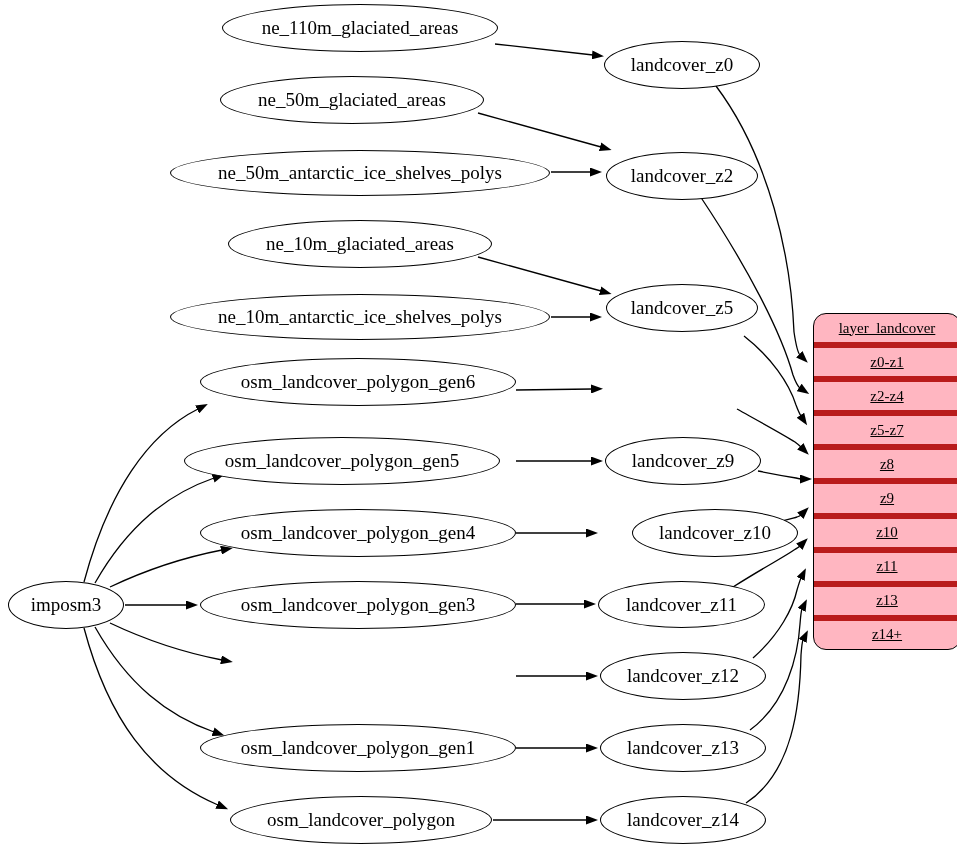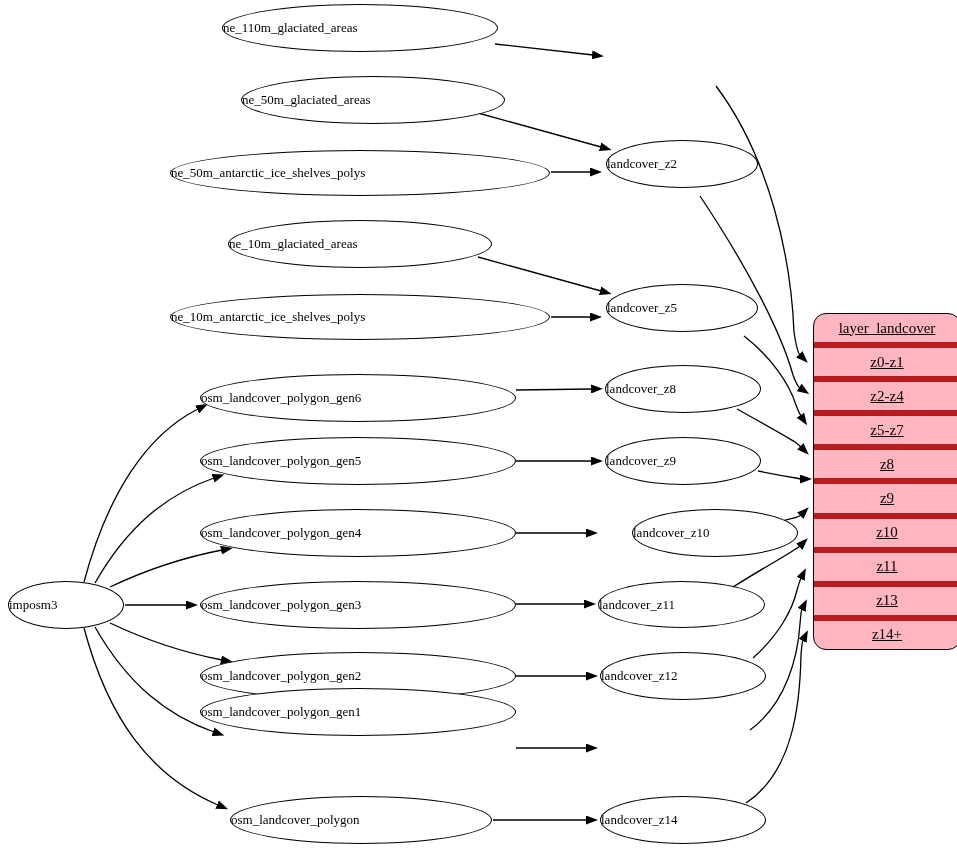--- a/index.html
+++ b/index.html
@@ -3,23 +3,23 @@
 <meta charset="utf-8">
 <style>
   html,body{margin:0;padding:0;background:#ffffff;}
   .canvas{
     position:relative;width:957px;height:851px;background:#ffffff;overflow:hidden;
     font-family:"Liberation Serif","DejaVu Serif",serif;color:#000;
   }
   svg.edges{position:absolute;left:0;top:0;width:957px;height:851px;}
   .edge{fill:none;stroke:#000;stroke-width:1.3px;}
   .node{
-    position:absolute;display:flex;align-items:center;
+    position:absolute;display:flex;align-items:center;justify-content:center;
     background:#fff;border:1.4px solid #000;border-radius:50%;
-    font-size:13px;white-space:nowrap;box-sizing:border-box;
+    font-size:19px;white-space:nowrap;box-sizing:border-box;
   }
   .record{
     position:absolute;left:813px;top:313px;width:148px;height:337px;
     background:#ffb6c1;border:1.5px solid #000;border-radius:13px;
     display:flex;flex-direction:column;box-sizing:border-box;overflow:hidden;text-decoration:underline;
   }
   .record-title,.record-row{
     flex:1;display:flex;align-items:center;justify-content:center;
     font-size:15px;border-top:6px solid #b91c1c;
   }
@@ -71,75 +71,75 @@
     <path class="edge" d="M 746,803 C 793,772 800,705 801,655 Q 802,642 803,640" marker-end="url(#arrow)"></path>
   </svg>
 
   <div class="node" style="left:8px;top:581px;width:116px;height:48px">
     <span>imposm3</span>
   </div>
 
   <div class="node" style="left:222px;top:4px;width:276px;height:48px">
     <span>ne_110m_glaciated_areas</span>
   </div>
-  <div class="node" style="left:241px;top:76px;width:264px;height:48px">
+  <div class="node" style="left:220px;top:76px;width:264px;height:48px">
     <span>ne_50m_glaciated_areas</span>
   </div>
   <div class="node" style="left:170px;top:150px;width:380px;height:46px">
     <span>ne_50m_antarctic_ice_shelves_polys</span>
   </div>
   <div class="node" style="left:228px;top:220px;width:264px;height:48px">
     <span>ne_10m_glaciated_areas</span>
   </div>
   <div class="node" style="left:170px;top:294px;width:380px;height:46px">
     <span>ne_10m_antarctic_ice_shelves_polys</span>
   </div>
 
-  <div class="node" style="left:200px;top:374px;width:316px;height:48px">
+  <div class="node" style="left:200px;top:358px;width:316px;height:48px">
     <span>osm_landcover_polygon_gen6</span>
   </div>
-  <div class="node" style="left:200px;top:437px;width:316px;height:48px">
+  <div class="node" style="left:184px;top:437px;width:316px;height:48px">
     <span>osm_landcover_polygon_gen5</span>
   </div>
   <div class="node" style="left:200px;top:509px;width:316px;height:48px">
     <span>osm_landcover_polygon_gen4</span>
   </div>
   <div class="node" style="left:200px;top:581px;width:316px;height:48px">
     <span>osm_landcover_polygon_gen3</span>
   </div>
-  <div class="node" style="left:200px;top:652px;width:316px;height:48px">
-    <span>osm_landcover_polygon_gen2</span>
-  </div>
-  <div class="node" style="left:200px;top:688px;width:316px;height:48px">
+  <div class="node" style="left:200px;top:724px;width:316px;height:48px">
     <span>osm_landcover_polygon_gen1</span>
   </div>
   <div class="node" style="left:230px;top:796px;width:262px;height:48px">
     <span>osm_landcover_polygon</span>
   </div>
 
-  <div class="node" style="left:606px;top:140px;width:152px;height:48px">
+  <div class="node" style="left:604px;top:41px;width:156px;height:48px">
+    <span>landcover_z0</span>
+  </div>
+  <div class="node" style="left:606px;top:152px;width:152px;height:48px">
     <span>landcover_z2</span>
   </div>
   <div class="node" style="left:606px;top:284px;width:152px;height:48px">
     <span>landcover_z5</span>
-  </div>
-  <div class="node" style="left:605px;top:365px;width:156px;height:48px">
-    <span>landcover_z8</span>
   </div>
   <div class="node" style="left:605px;top:437px;width:156px;height:48px">
     <span>landcover_z9</span>
   </div>
   <div class="node" style="left:632px;top:509px;width:166px;height:48px">
     <span>landcover_z10</span>
   </div>
   <div class="node" style="left:598px;top:581px;width:167px;height:47px">
     <span>landcover_z11</span>
   </div>
   <div class="node" style="left:600px;top:652px;width:166px;height:48px">
     <span>landcover_z12</span>
+  </div>
+  <div class="node" style="left:600px;top:724px;width:166px;height:48px">
+    <span>landcover_z13</span>
   </div>
   <div class="node" style="left:600px;top:796px;width:166px;height:48px">
     <span>landcover_z14</span>
   </div>
 
   <div class="record">
     <div class="record-title">layer_landcover</div>
     <div class="record-row">z0-z1</div>
     <div class="record-row">z2-z4</div>
     <div class="record-row">z5-z7</div>

